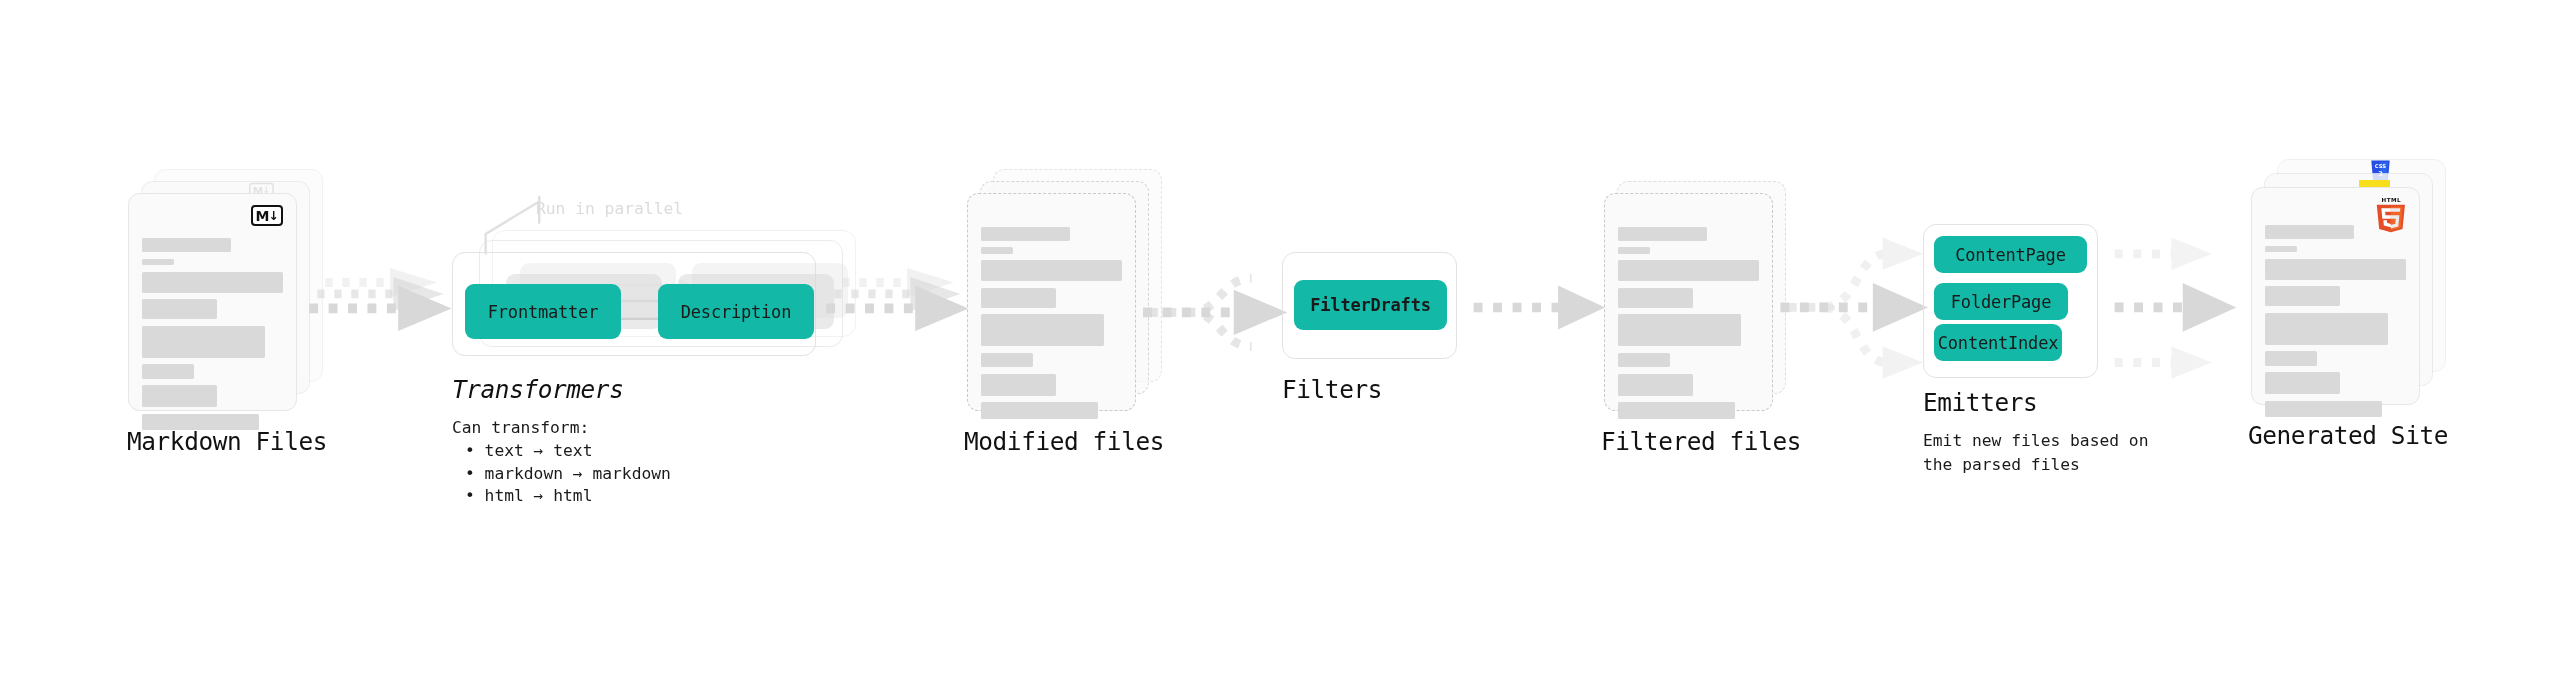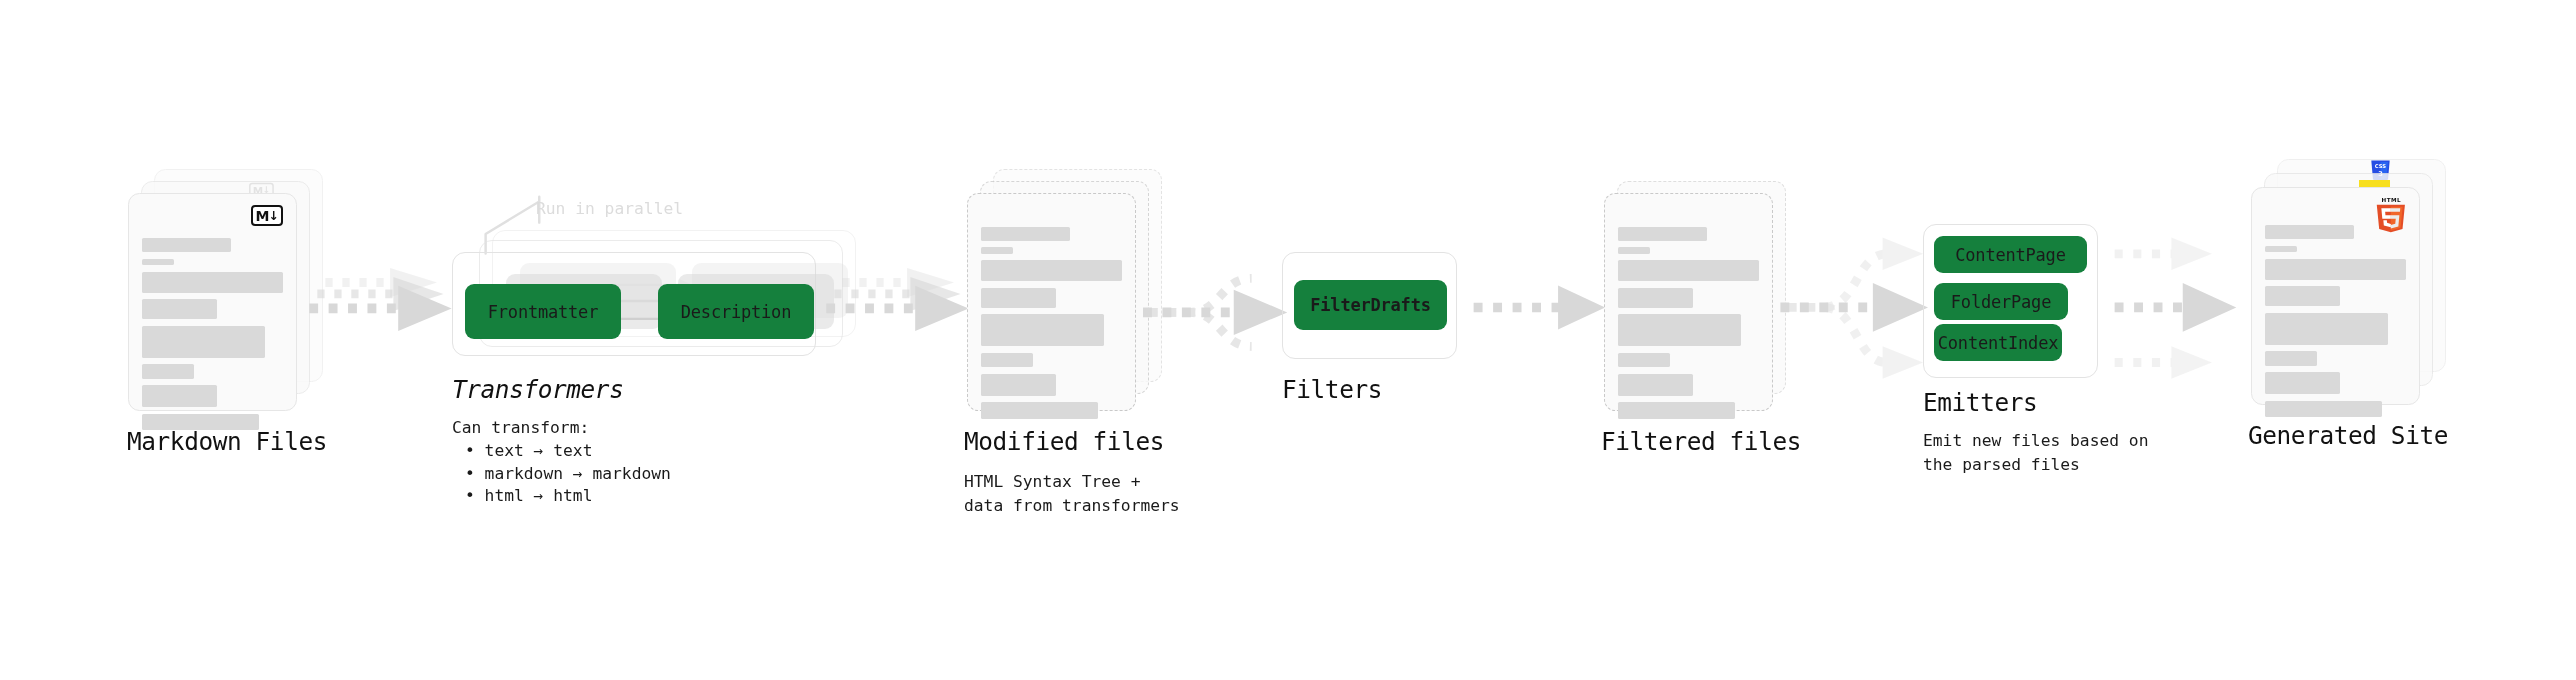--- a/index.html
+++ b/index.html
@@ -57,21 +57,21 @@
 
   
   .groupbox {
     position: absolute;
     border: 1.6px solid #e3e3e3;
     border-radius: 13px;
     background: transparent;
   }
   .chip {
     position: absolute;
-    background: #15803d;
+    background: #14b8a6;
     border-radius: 9px;
     display: flex; align-items: center; justify-content: center;
     font-size: 17px; color: #1a1a1a; letter-spacing: -0.2px;
     white-space: nowrap;
   }
   .chip.ghost1 { background: rgba(217,217,217,.55); }
   .chip.ghost2 { background: rgba(217,217,217,.3); }
 
   
   .title {
@@ -201,22 +201,20 @@
         <div class="bar" style="width:100%; height:21px; margin-top:4.9px;"></div>
         <div class="bar" style="width:53%; height:20.3px;"></div>
         <div class="bar" style="width:87%; height:32px;"></div>
         <div class="bar" style="width:37%; height:14.6px;"></div>
         <div class="bar" style="width:53%; height:22px;"></div>
         <div class="bar" style="width:83%; height:16.3px;"></div>
       </div>
     </div>
   </div>
   <div class="title" style="left:964px; top:427px;">Modified files</div>
-  <div class="sub" style="left:964px; top:470px;">HTML Syntax Tree +
-data from transformers</div>
 
   <svg class="arrow-svg" style="left:1143px; top:265px;" width="154" height="98" viewBox="0 0 190 120">
     <path d="M8 58 L58 58 C96 58 96 16 134 16" fill="none" stroke="#e2e2e2" stroke-width="11" stroke-dasharray="10 13" opacity=".85"></path>
     <path d="M8 58 L58 58 C96 58 96 100 134 100" fill="none" stroke="#e2e2e2" stroke-width="11" stroke-dasharray="10 13" opacity=".85"></path>
     <line x1="0" y1="58" x2="118" y2="58" stroke="#d8d8d8" stroke-width="12" stroke-dasharray="11 13"></line>
     <polygon points="112,30 178,58 112,86" fill="#d8d8d8"></polygon>
   </svg>
 
   <div class="groupbox" style="left:1282px; top:252px; width:175px; height:107px;"></div>
   <div class="chip" style="left:1294px; top:280px; width:153px; height:50px;font-weight:bold;">

